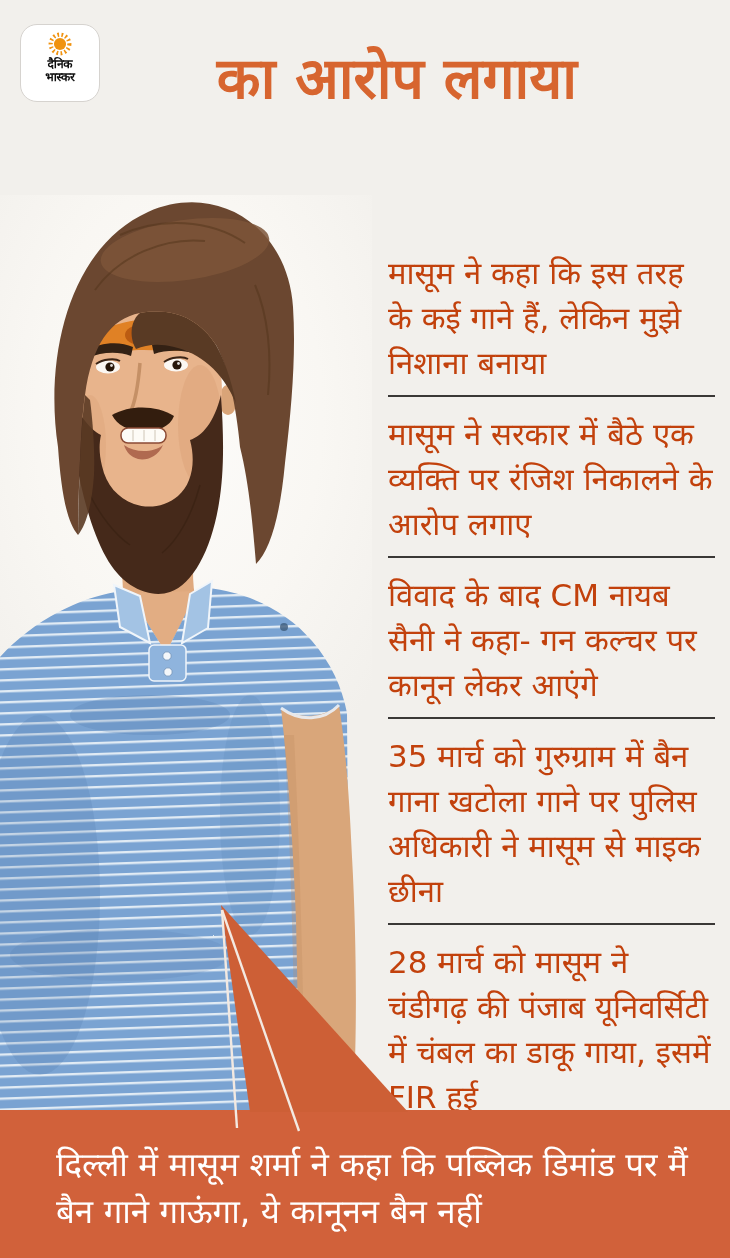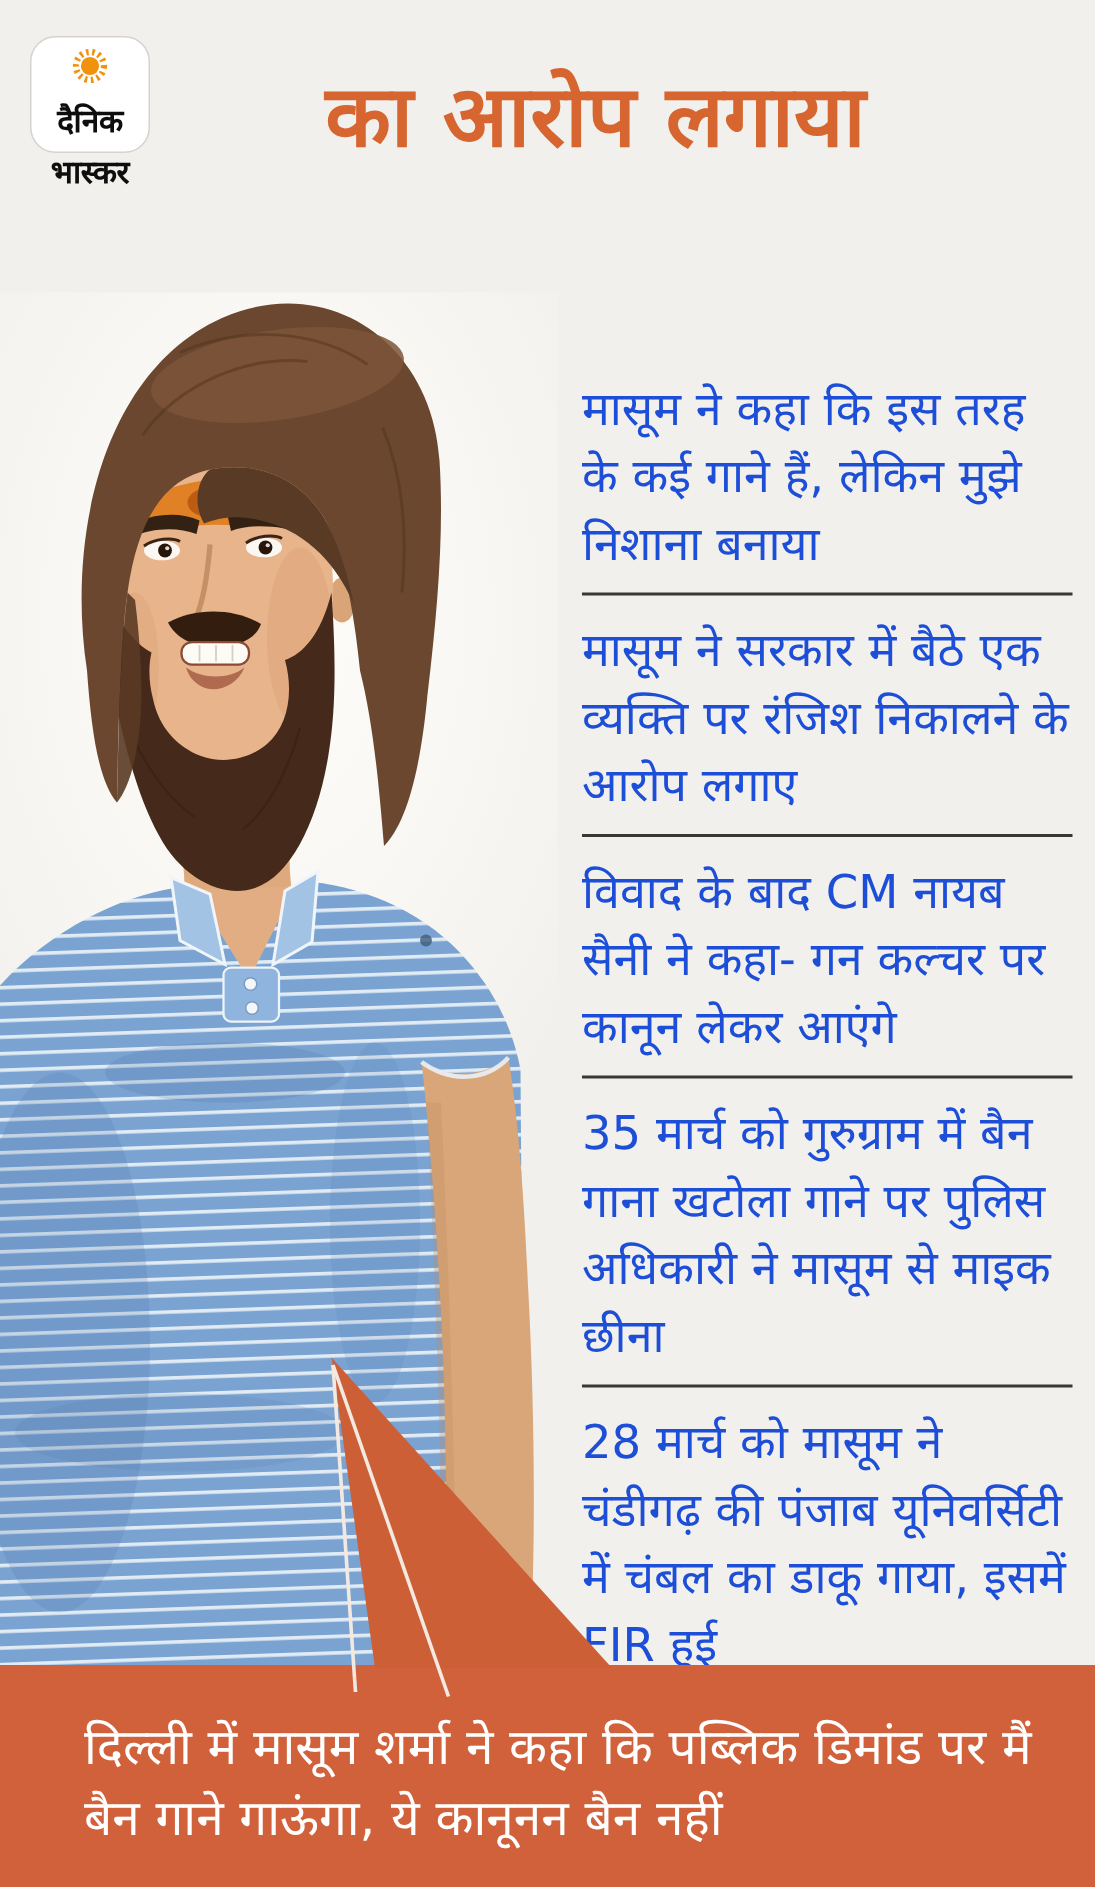--- a/index.html
+++ b/index.html
@@ -17,31 +17,31 @@
   }
   .man{position:absolute;left:0;top:195px;width:365px;height:915px;z-index:1;}
   
   .logo{
     position:absolute;left:20px;top:24px;width:80px;height:78px;
     background:#ffffff;border:1.5px solid #d6d3cf;border-radius:17px;
     display:flex;flex-direction:column;align-items:center;justify-content:flex-start;
     box-sizing:border-box;padding-top:5px;z-index:5;
   }
   .logo .sun{width:28px;height:28px;flex:0 0 auto;}
-  .logo-line{font-size:21px;font-weight:800;line-height:1.06;color:#0e0e0e;letter-spacing:-.2px;margin-top:12px;}
+  .logo-line{font-size:12px;font-weight:800;line-height:1.06;color:#0e0e0e;letter-spacing:-.2px;}
   
   .title{
     position:absolute;left:64px;right:0;top:38px;
     text-align:center;color:#d7652f;
     font-size:57px;font-weight:800;line-height:81px;z-index:2;
   }
   
   .bullets{position:absolute;left:388px;top:251px;width:327px;z-index:2;}
   .bullet{
-    font-size:31px;line-height:45px;font-weight:500;color:#1d4ed8;
+    font-size:31px;line-height:45px;font-weight:500;color:#c2410c;
     padding-bottom:9px;margin-bottom:15px;border-bottom:2px solid #3a3836;
   }
   .bullet:last-child{border-bottom:none;margin-bottom:0;}
   
   .pointer{position:absolute;left:180px;top:890px;width:340px;height:252px;z-index:3;pointer-events:none;}
   
   .banner{
     position:absolute;left:0;bottom:0;width:730px;height:148px;
     background:#d1613a;z-index:2;
   }

